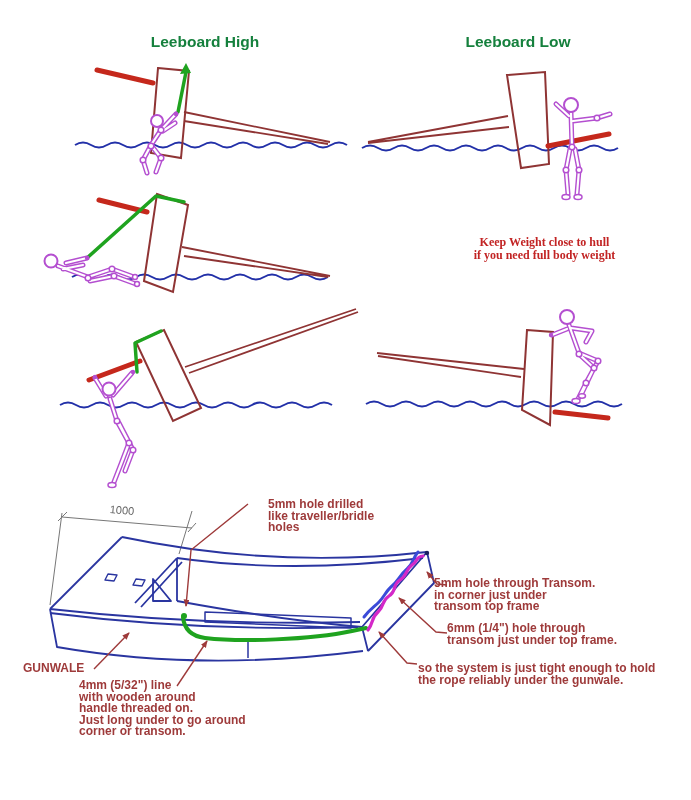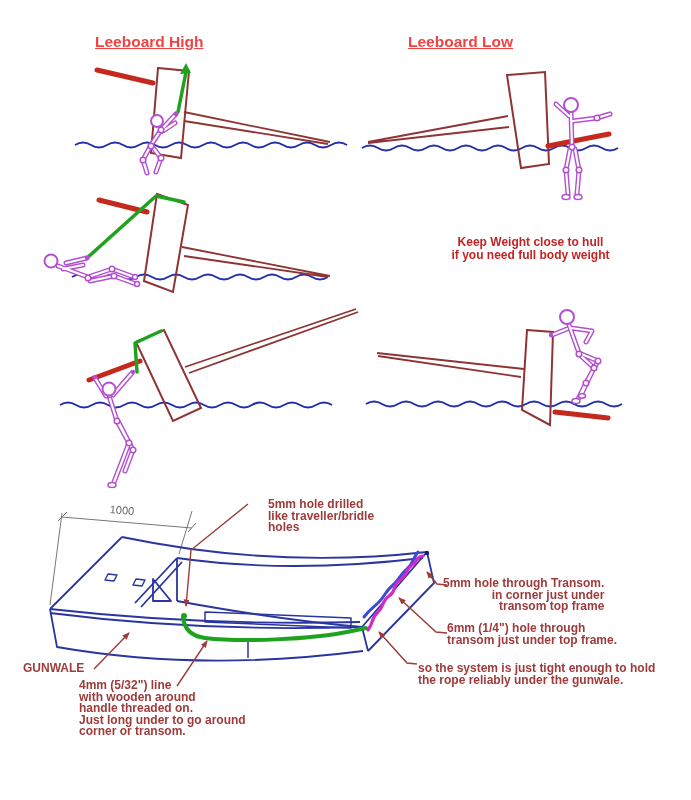--- a/index.html
+++ b/index.html
@@ -1,20 +1,20 @@
 <!DOCTYPE html>
 <html><head>
 <meta charset="utf-8">
 <style>
   html,body{margin:0;padding:0;background:#fff;}
   .page{position:relative;width:691px;height:800px;background:#ffffff;overflow:hidden;
         font-family:"Liberation Sans",sans-serif;}
   .art{position:absolute;left:0;top:0;}
   .txt{position:absolute;}
-  .title{font:bold 15.5px/18px "Liberation Sans",sans-serif;color:#ef4444;width:220px;text-decoration:underline;}
+  .title{font:bold 15.5px/18px "Liberation Sans",sans-serif;color:#15803d;text-align:center;width:220px;}
   .note{font:bold 12px/12.5px "Liberation Sans",sans-serif;color:#c22424;text-align:center;width:255px;}
   .ann{font:bold 12px/11.5px "Liberation Sans",sans-serif;color:#9e3a3a;}
   .dim{font:11px/12px "Liberation Sans",sans-serif;color:#666;width:48px;text-align:center;
        transform:rotate(5deg);}
 </style>
 </head>
 <body>
 
 <div class="page">
 
@@ -155,34 +155,34 @@
       <path d="M447,585 L437,584 L427,572" marker-end="url(#arrw)"></path>
       <path d="M447,633 L436,632 L399,598" marker-end="url(#arrw)"></path>
       <path d="M417,664 L407,663 L379,632" marker-end="url(#arrw)"></path>
     </g>
   </g>
 </svg>
 
 <div class="txt title" style="left:95px;top:33px;">Leeboard High</div>
 <div class="txt title" style="left:408px;top:33px;">Leeboard Low</div>
 
-<div class="txt note" style="left:403px;top:236px;">
+<div class="txt note" style="left:417px;top:236px;font-family:Liberation Serif, serif;">
   <div>Keep Weight close to hull</div>
   <div>if you need full body weight</div>
 </div>
 
 <div class="txt dim" style="left:98px;top:504px;">1000</div>
 
 <div class="txt ann" style="left:248px;top:499px;margin-left:20px;">
   <div>5mm hole drilled</div>
   <div>like traveller/bridle</div>
   <div>holes</div>
 </div>
 
-<div class="txt ann" style="left:443px;top:578px;text-align:right;">
+<div class="txt ann" style="left:434px;top:578px;">
   <div>5mm hole through Transom.</div>
   <div>in corner just under</div>
   <div>transom top frame</div>
 </div>
 
 <div class="txt ann" style="left:447px;top:623px;">
   <div>6mm (1/4") hole through</div>
   <div>transom just under top frame.</div>
 </div>
 

